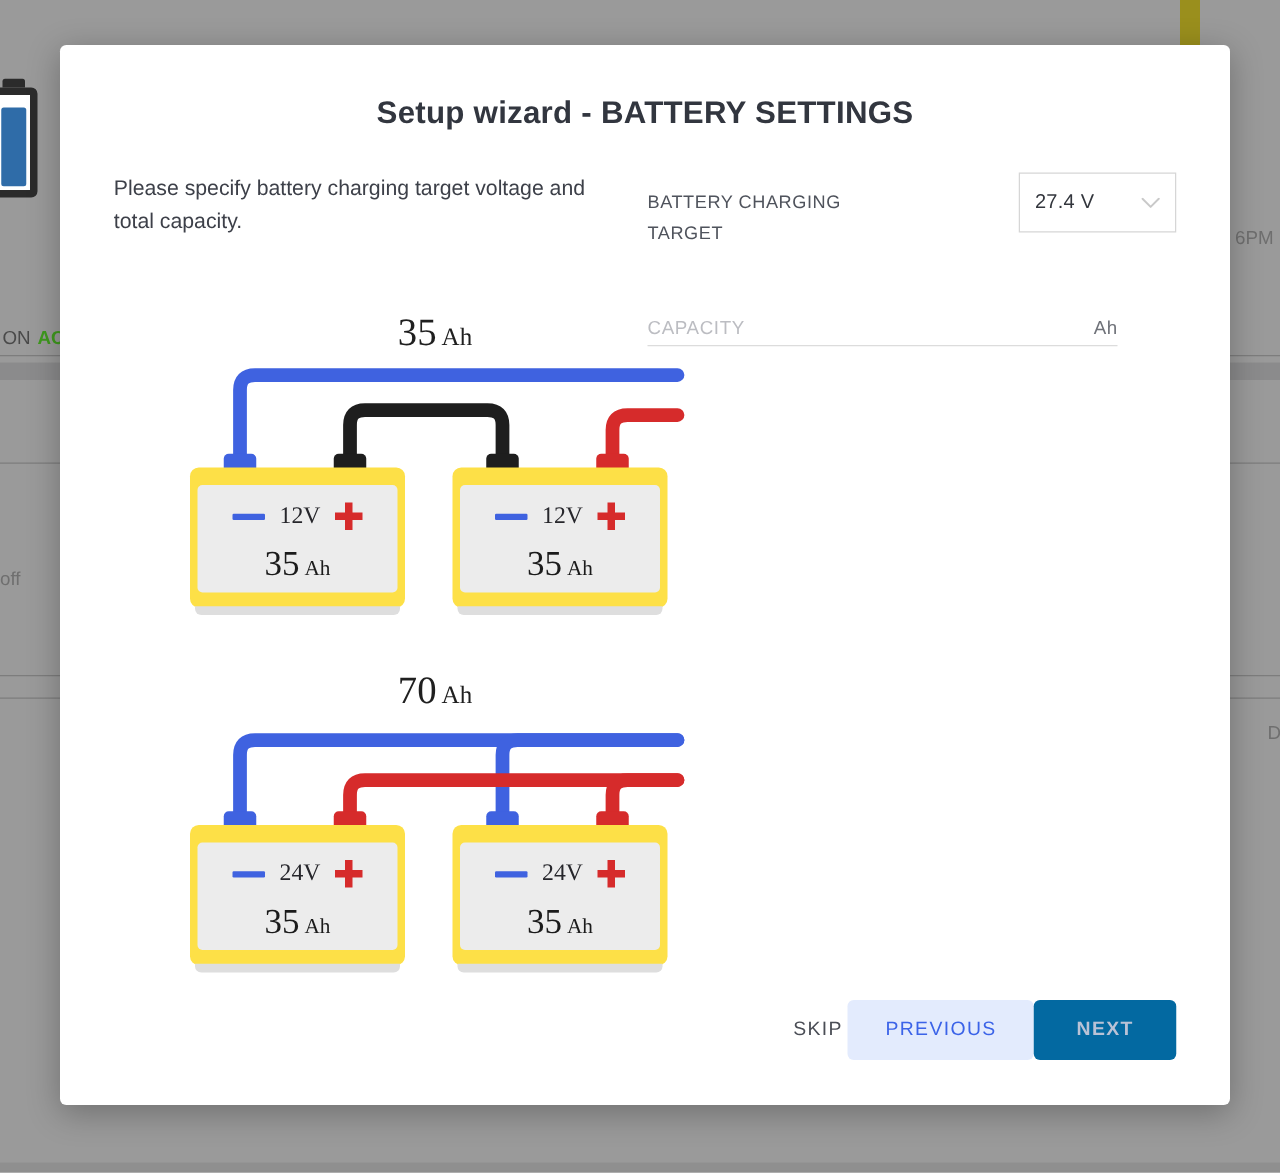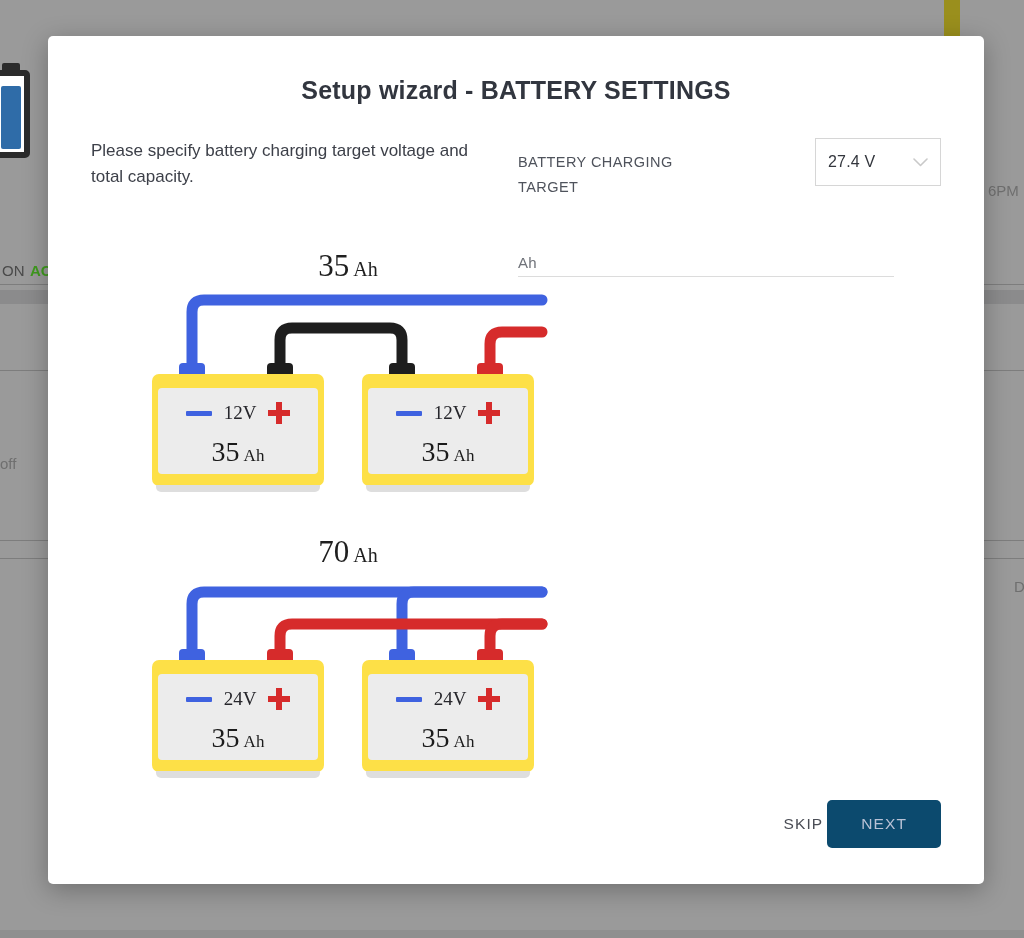--- a/index.html
+++ b/index.html
@@ -258,24 +258,24 @@
     color: #4a4d55;
     padding: 12px 4px;
   }
   #btn-previous {
     background: #e3ebfd;
     color: #3b63e8;
     padding: 15px 30px;
     font-weight: 500;
   }
   #btn-next {
-    background: #0c4a6e;
+    background: #0369a1;
     color: #b9c2d6;
     padding: 15px 34px;
-    font-weight: 400;
+    font-weight: 700;
     cursor: default;
   }
 </style>
 </head>
 <body>
 
 <div id="backdrop">
   <div class="bg-yellow-bar"></div>
   <div class="bg-batt-icon"></div>
 
@@ -310,20 +310,21 @@
           <span class="select-value">27.4 V</span>
           <span class="chevron-down">
             <svg width="15" height="9" viewBox="0 0 15 9">
               <path d="M1 1 L7.5 7.5 L14 1" fill="none" stroke="#c9c9c9" stroke-width="1.6" stroke-linecap="round" stroke-linejoin="round"></path>
             </svg>
           </span>
         </div>
       </div>
 
       <div class="capacity-field">
+        <input class="capacity-input" type="text" placeholder="CAPACITY" style="">
         <span class="capacity-unit">Ah</span>
       </div>
     </div>
   </div>
 
   <div id="diagram-series" class="diagram">
     <div class="total-label" style="left:10px; top:0">
       <span class="num">35</span>
       <span class="unit">Ah</span>
     </div>
@@ -419,16 +420,17 @@
       </div>
       <div class="cap-row">
         <span class="num">35</span>
         <span class="unit">Ah</span>
       </div>
     </div>
   </div>
 
   <div id="footer">
     <button class="btn" id="btn-skip">SKIP</button>
+    <button class="btn" id="btn-previous">PREVIOUS</button>
     <button class="btn" id="btn-next">NEXT</button>
   </div>
 
 </div>
 
 </body></html>

